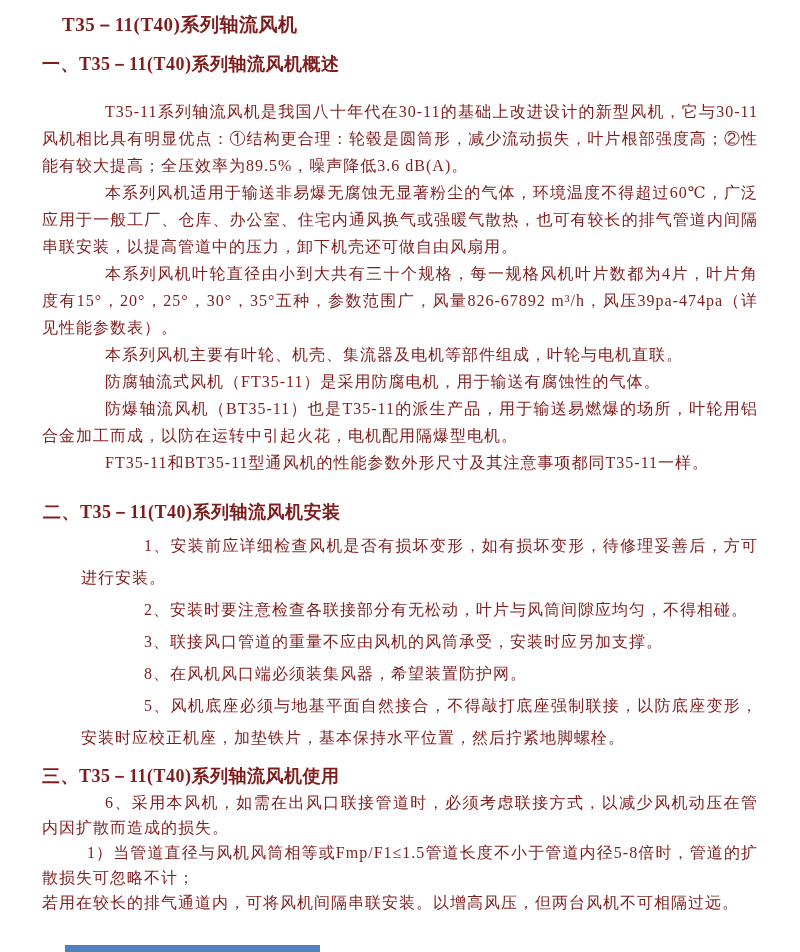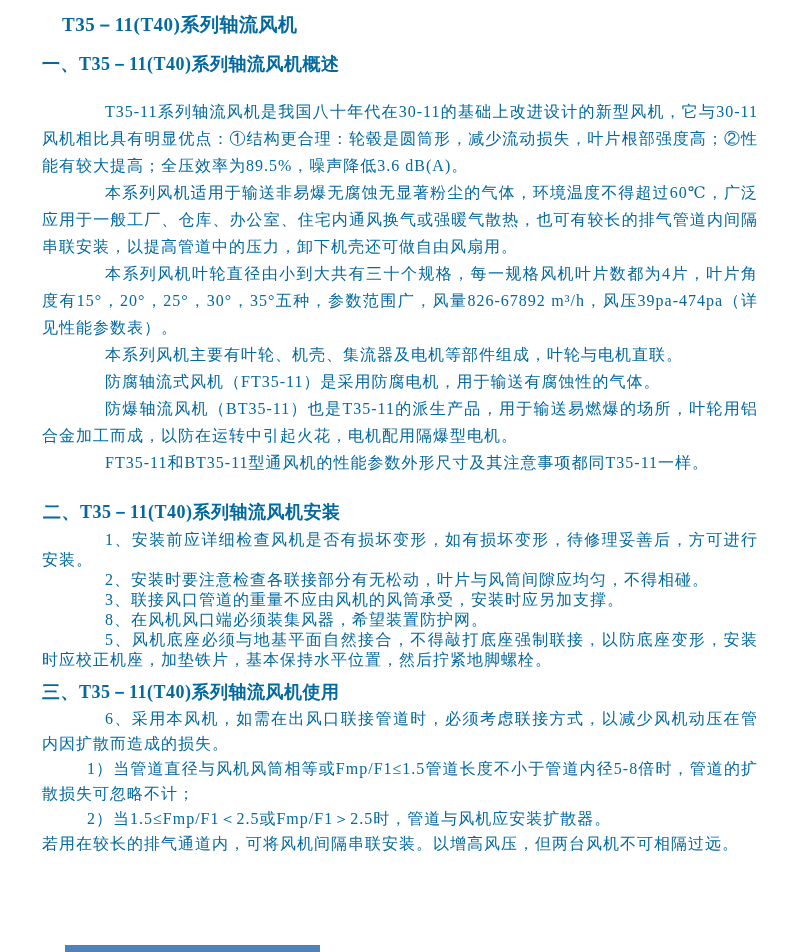--- a/index.html
+++ b/index.html
@@ -6,21 +6,21 @@
   .page {
     position: relative;
     width: 800px;
     height: 952px;
     margin: 0 auto;
     background: #ffffff;
     overflow: hidden;
     box-sizing: border-box;
     padding: 8px 42px 0 42px;
     font-family: "Liberation Serif", "DejaVu Serif", serif;
-    color: #0369a1;
+    color: #7f1d1d;
   }
   .doc-title {
     font-size: 19px;
     font-weight: bold;
     margin: 4px 0 0 20px;
     letter-spacing: 0.5px;
     line-height: 26px;
   }
   .sec-heading {
     font-size: 18px;
@@ -32,21 +32,21 @@
   #sec-overview .sec-heading { margin: 14px 0 22px 0; }
   #sec-install  .sec-heading { margin: 24px 0 6px 1px; }
   #sec-usage    .sec-heading { margin: 10px 0 2px 0; }
   .para {
     font-size: 16px;
     text-align: justify;
     margin: 0;
     letter-spacing: 1px;
   }
   #sec-overview .para { line-height: 27px; }
-  #sec-install  .para { line-height: 20px; }
+  #sec-install  .para { line-height: 32px; margin-left: 39px; }
   #sec-usage    .para { line-height: 25px; }
   .indent-first { text-indent: 63px; }
   .indent-sub   { text-indent: 45px; }
   .indent-none  { text-indent: 0; }
   .table-fragment {
     position: absolute;
     left: 65px;
     bottom: 0;
     width: 255px;
     height: 7px;
@@ -76,19 +76,18 @@
     <p class="para indent-first">2、安装时要注意检查各联接部分有无松动，叶片与风筒间隙应均匀，不得相碰。</p>
     <p class="para indent-first">3、联接风口管道的重量不应由风机的风筒承受，安装时应另加支撑。</p>
     <p class="para indent-first">8、在风机风口端必须装集风器，希望装置防护网。</p>
     <p class="para indent-first">5、风机底座必须与地基平面自然接合，不得敲打底座强制联接，以防底座变形，安装时应校正机座，加垫铁片，基本保持水平位置，然后拧紧地脚螺栓。</p>
   </section>
 
   <section id="sec-usage">
     <h2 class="sec-heading">三、T35－11(T40)系列轴流风机使用</h2>
     <p class="para indent-first">6、采用本风机，如需在出风口联接管道时，必须考虑联接方式，以减少风机动压在管内因扩散而造成的损失。</p>
     <p class="para indent-sub">1）当管道直径与风机风筒相等或Fmp/F1≤1.5管道长度不小于管道内径5-8倍时，管道的扩散损失可忽略不计；</p>
-    <p class="para indent-sub">2）当1.5≤Fmp/F1＜2.5或Fmp/F1＞2.5时，管道与风机应安装扩散器。</p>
     <p class="para indent-none">若用在较长的排气通道内，可将风机间隔串联安装。以增高风压，但两台风机不可相隔过远。</p>
   </section>
 
   <div class="table-fragment" style="background: rgb(79, 129, 189);"></div>
 
 </div>
 
 </body></html>

